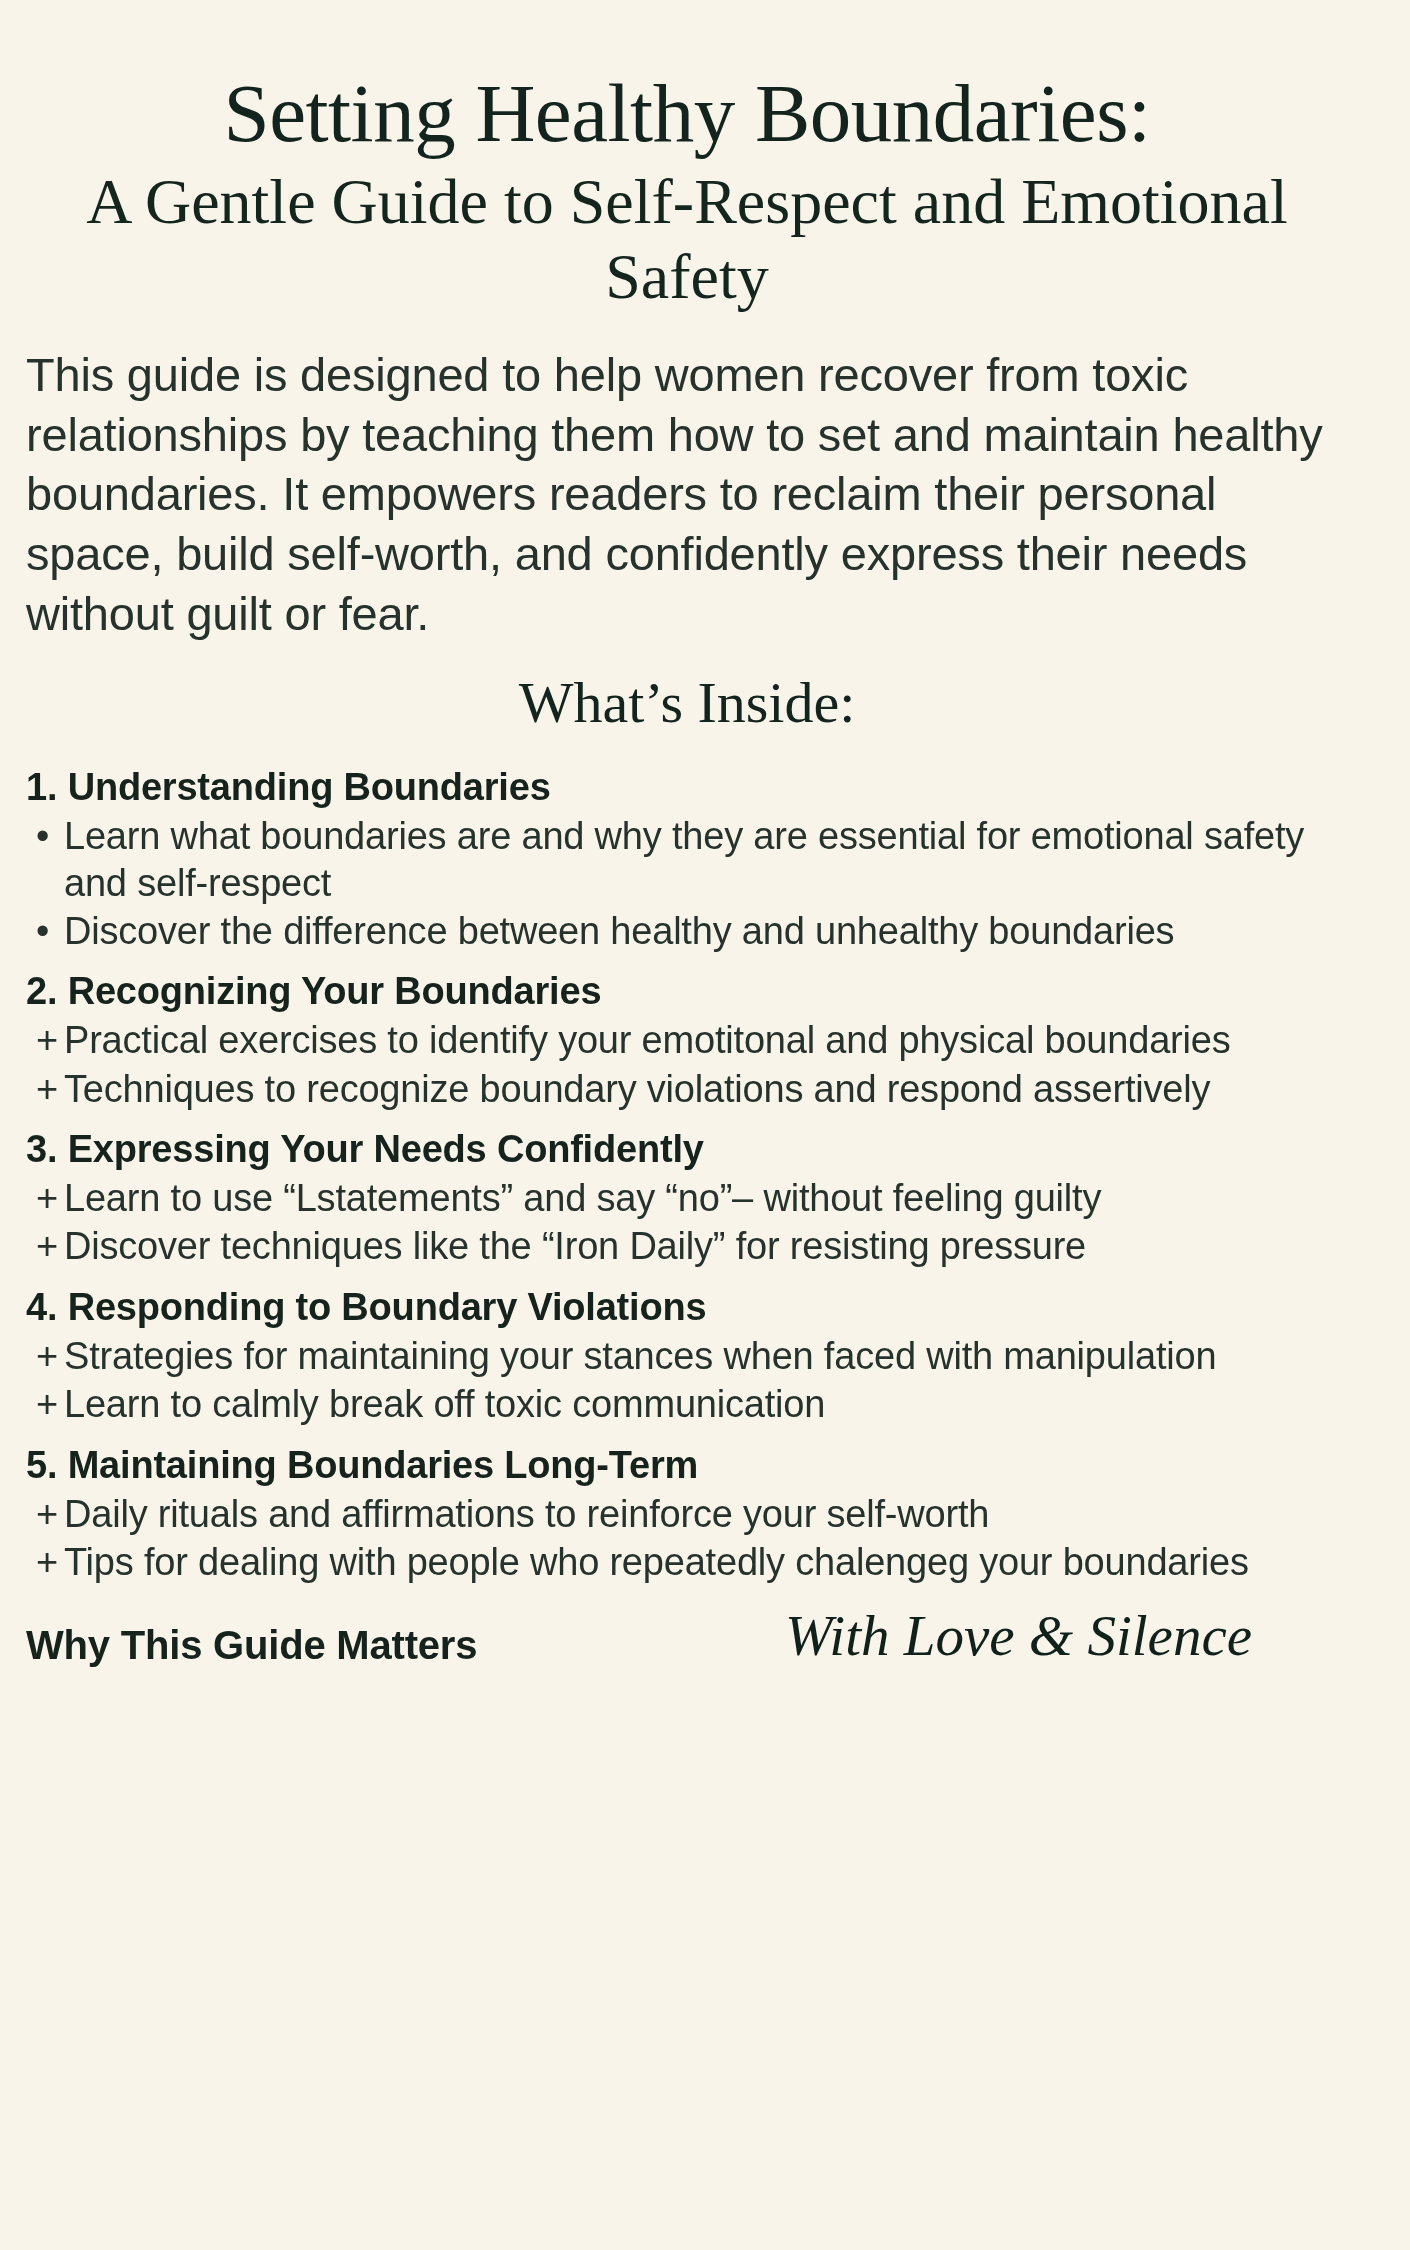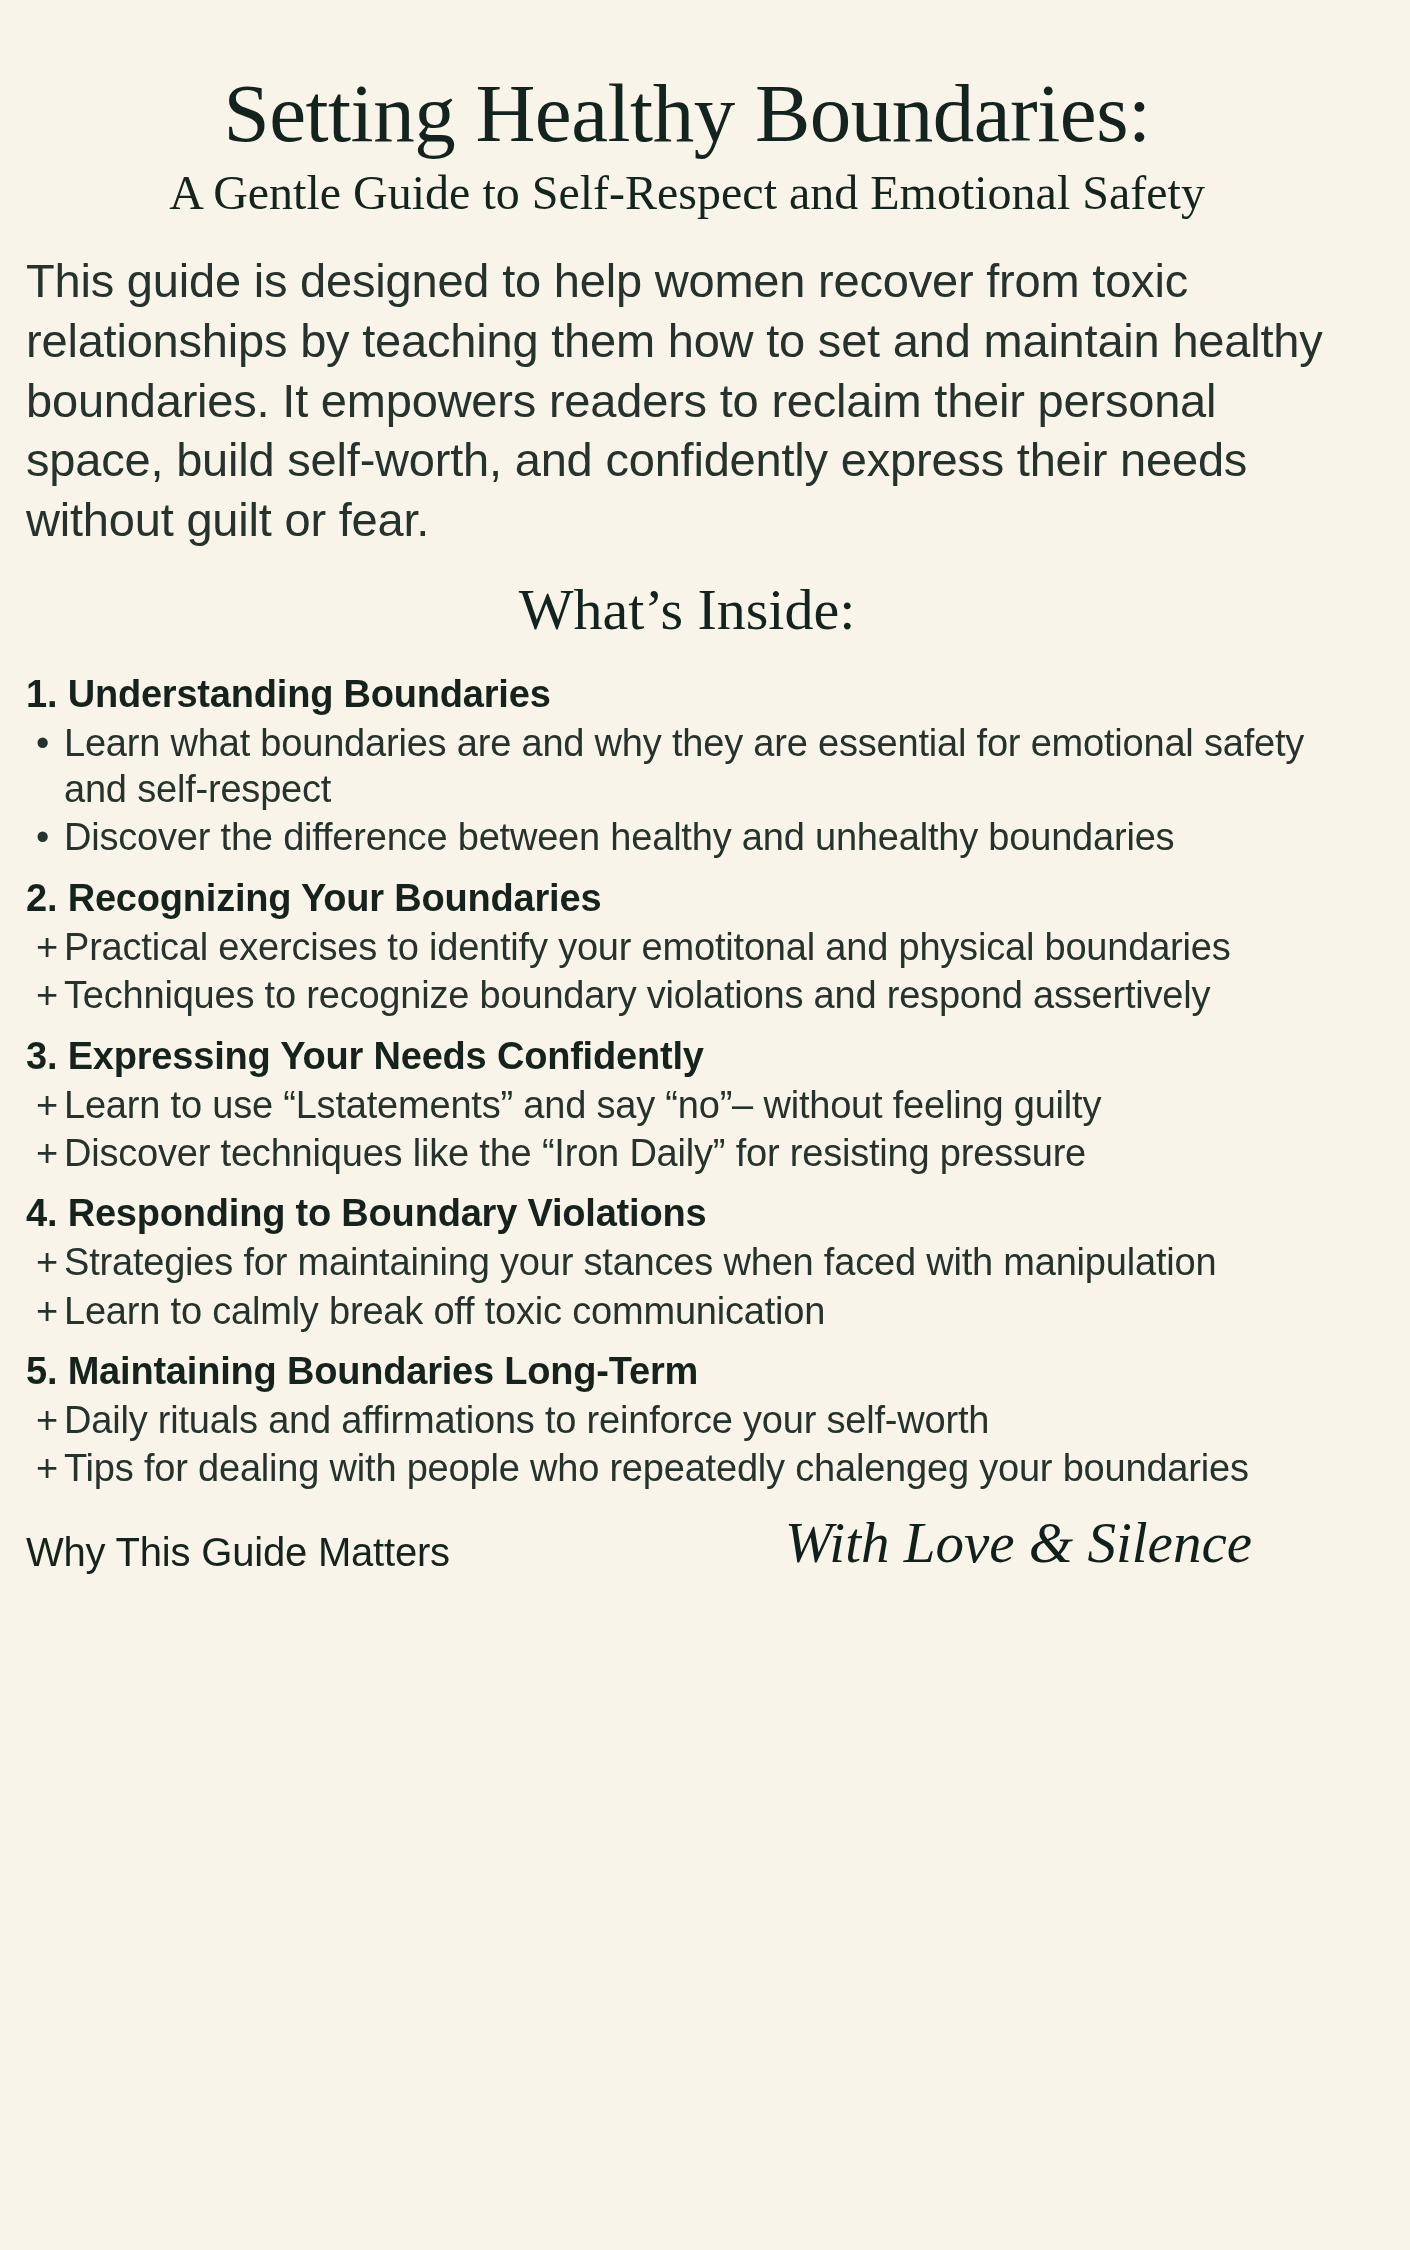--- a/index.html
+++ b/index.html
@@ -26,21 +26,21 @@
     font-size: 83px;
     line-height: 1.05;
     text-align: center;
     color: #12241d;
     letter-spacing: -0.5px;
     margin: 0 0 8px 0;
     font-weight: normal;
   }
   .subtitle {
     font-family: "Liberation Serif", serif;
-    font-size: 48px;
+    font-size: 64px;
     line-height: 1.17;
     text-align: center;
     color: #14251e;
     margin: 0 30px 30px 30px;
     font-weight: normal;
   }
   .intro {
     font-size: 47px;
     line-height: 1.27;
     color: #26322c;
@@ -91,21 +91,21 @@
     flex: 1 1 auto;
   }
   .footer {
     display: flex;
     align-items: flex-end;
     justify-content: space-between;
     margin-top: 18px;
   }
   .why {
     font-size: 40px;
-    font-weight: normal;
+    font-weight: bold;
     color: #16231d;
     letter-spacing: -0.2px;
   }
   .signature {
     font-family: "Liberation Serif", serif;
     font-style: italic;
     font-size: 57px;
     color: #10201a;
     padding-right: 96px;
   }

